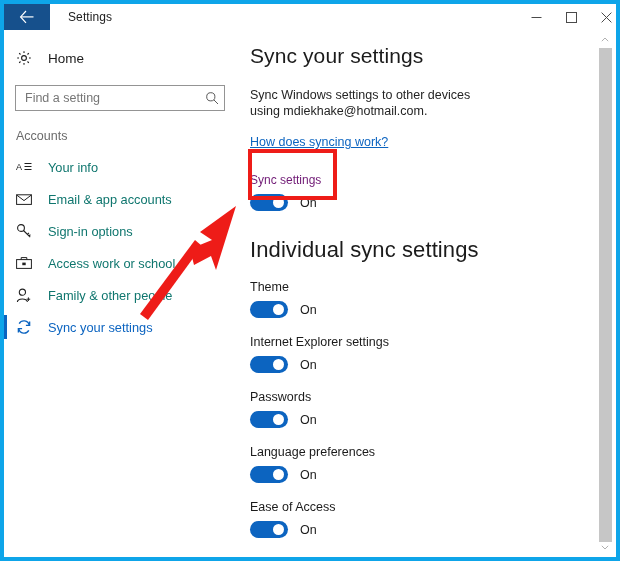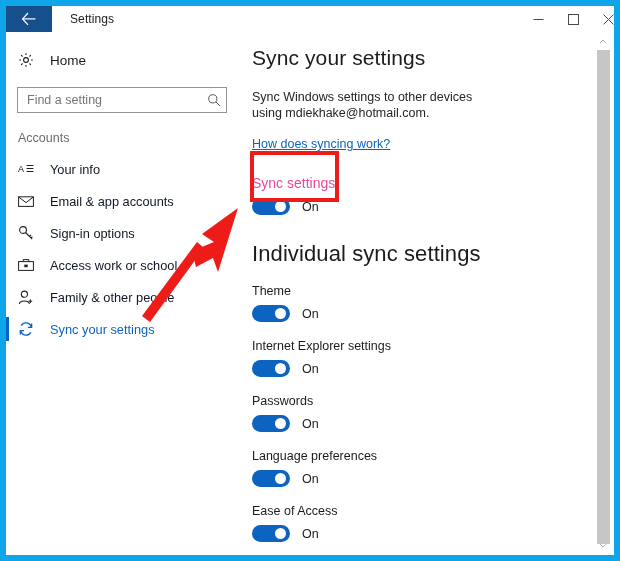--- a/index.html
+++ b/index.html
@@ -10,21 +10,21 @@
   body {
     font-family: "Liberation Sans", sans-serif;
     -webkit-font-smoothing: antialiased;
   }
 
   .window {
     position: relative;
     width: 620px;
     height: 561px;
     box-sizing: border-box;
-    border: 6px solid #0ea5e9;
+    border: 4px solid #0ea5e9;
     background: #ffffff;
     overflow: hidden;
   }
 
   
   .titlebar {
     position: absolute;
     left: 0; top: 0;
     width: 620px;
     height: 26px;
@@ -136,21 +136,21 @@
   .navitem .navico {
     width: 26px;
     display: flex;
     align-items: center;
     justify-content: flex-start;
     color: #202020;
     flex: none;
   }
   .navitem .navlabel {
     font-size: 12.8px;
-    color: #0f172a;
+    color: #0f766e;
     padding-left: 6px;
     white-space: nowrap;
   }
   .navitem.selected .navlabel { color: #0c64c0; }
   .navitem.selected .navico { color: #0c64c0; }
   .navitem.selected::before {
     content: "";
     position: absolute;
     left: 0;
     top: 4px;
@@ -187,22 +187,22 @@
   .link {
     display: inline-block;
     font-size: 12.5px;
     color: #0c64c0;
     text-decoration: underline;
     margin-top: 16px;
     cursor: pointer;
   }
 
   .group-label {
-    font-size: 14px;
-    color: #ec4899;
+    font-size: 12px;
+    color: #701a75;
     margin-top: 12px;
   }
 
   
   .toggle-row {
     display: flex;
     align-items: center;
     margin-top: 7px;
   }
   .toggle {

